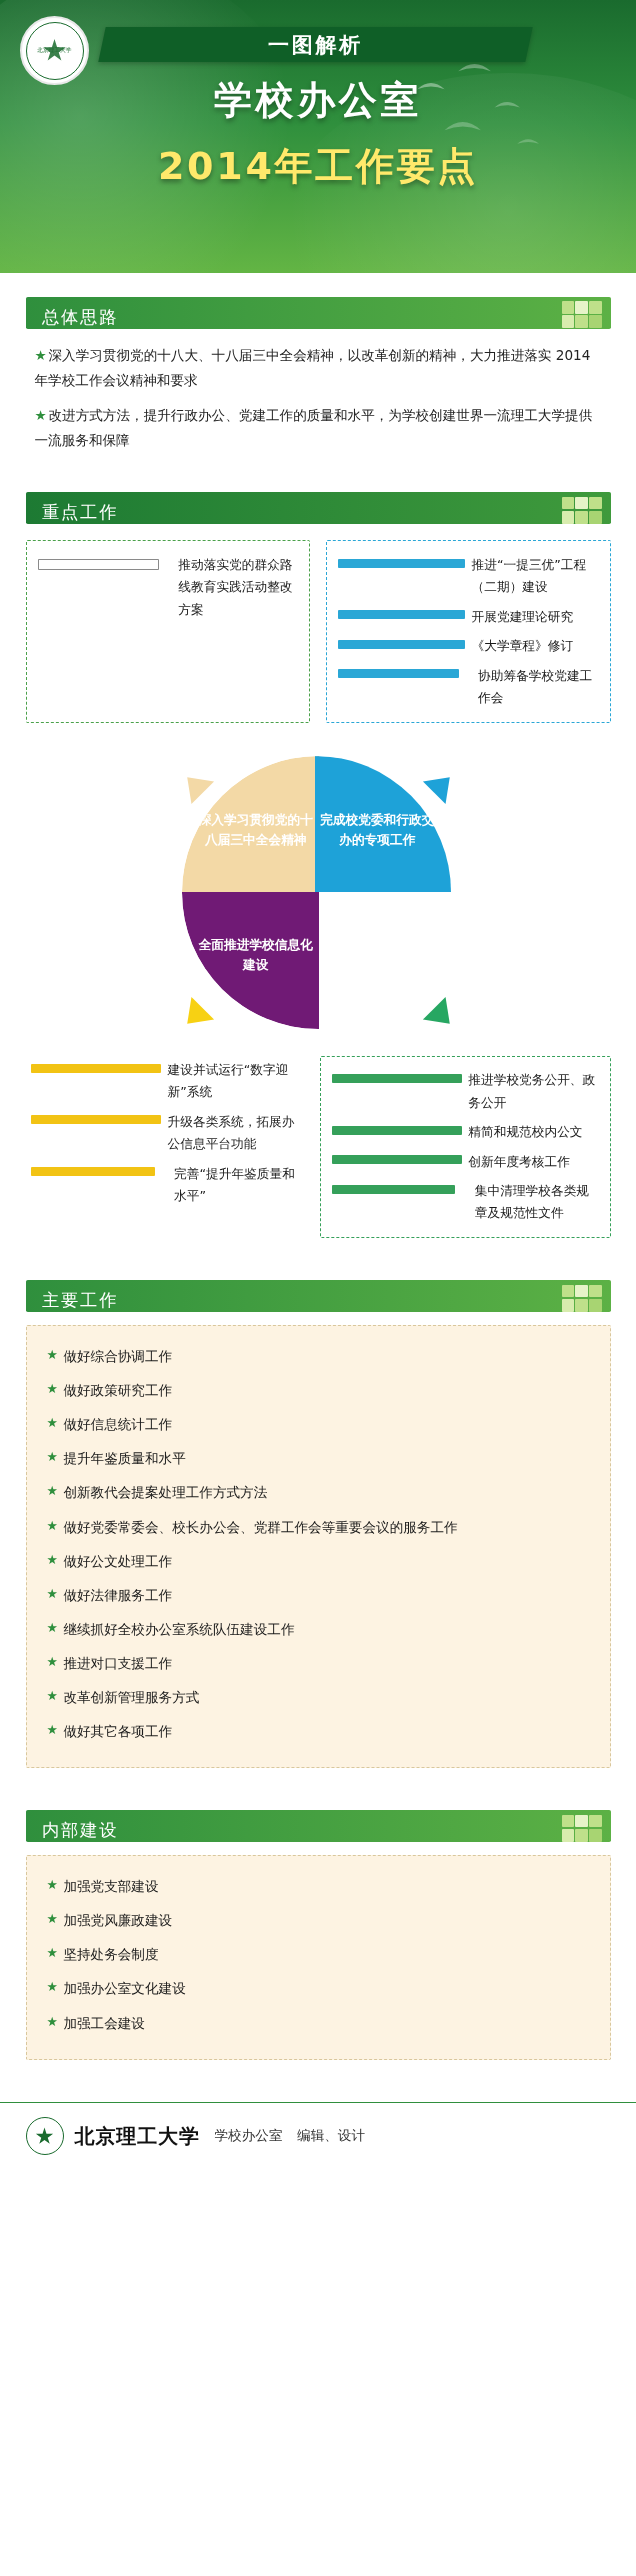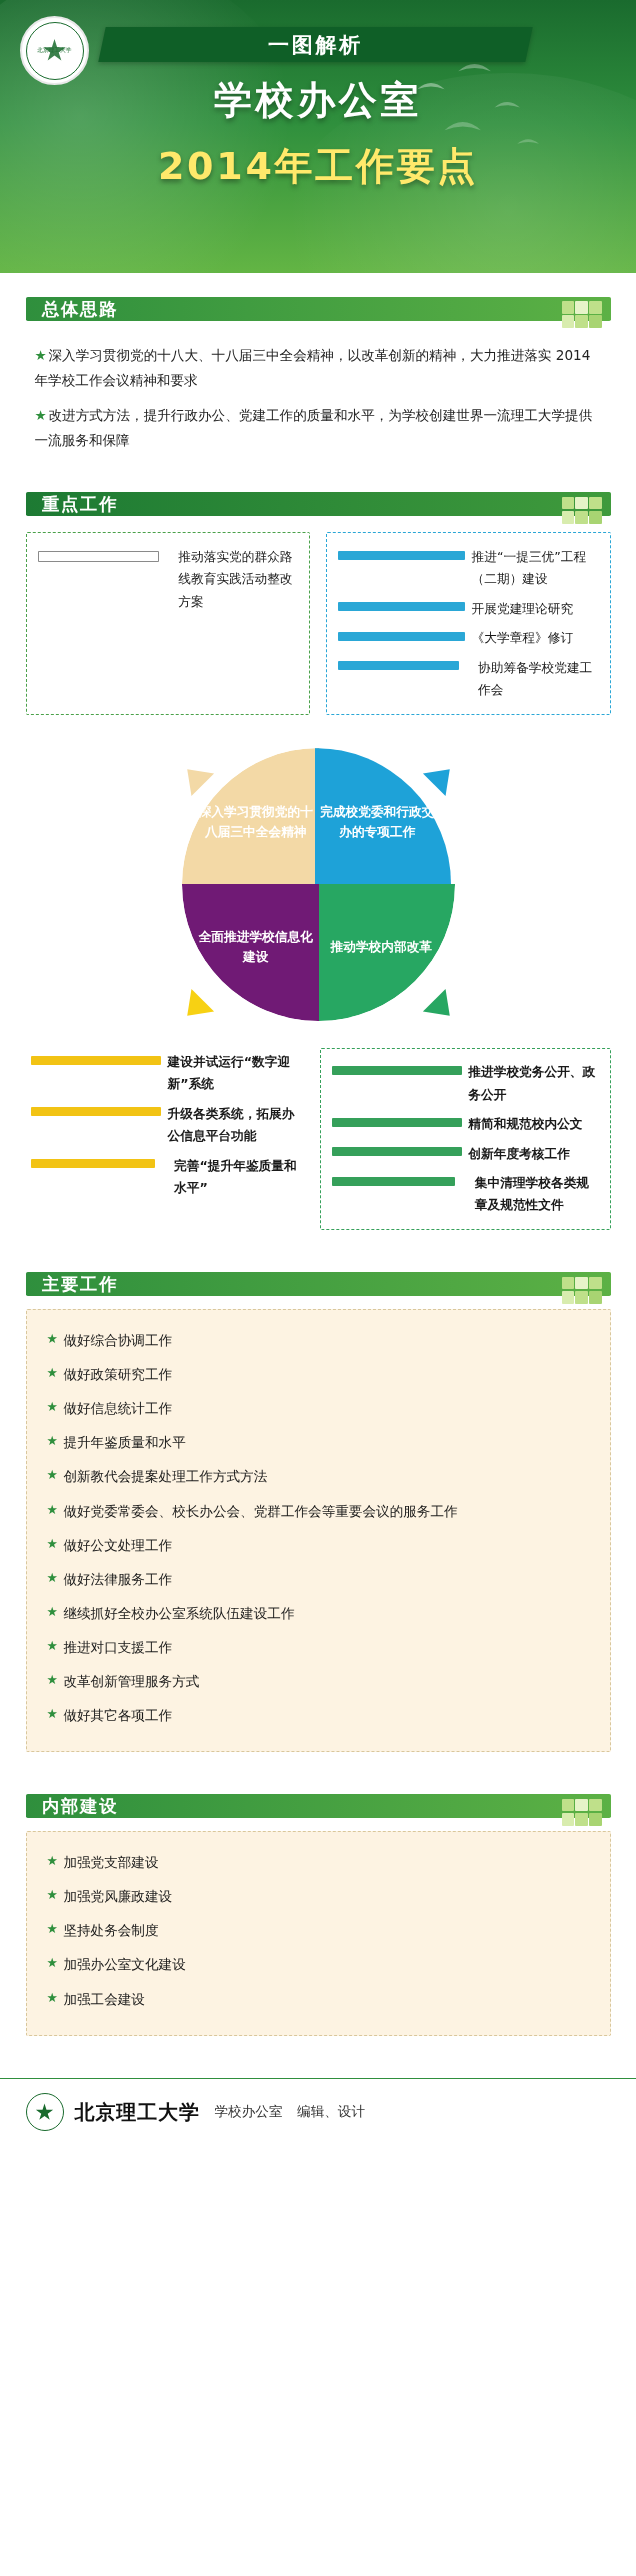--- a/index.html
+++ b/index.html
@@ -107,41 +107,41 @@
   .hdr-birds{
     position:absolute;right:64px;top:53px;width:164px;height:109px;opacity:.55;z-index:1;
   }
   
   .sec{
     margin:0 25.5px;
     position:relative;
   }
   .bar{
     position:relative;
-    height:24px;
+    height:32px;
     background:linear-gradient(90deg,#2f8f3d 0%,#5cb145 100%);
     display:flex;align-items:flex-end;
     padding-left:16.4px;
-    color:#fff;font-size:17.3px;font-weight:bold;letter-spacing:1.8px;
+    color:#fff;font-size:17.3px;font-weight:normal;letter-spacing:1.8px;
     border-radius:1.8px;
   }
   .bar.dark{background:linear-gradient(90deg,#1d7a33 0%,#3f9a3c 100%);}
   .bar .sq{
     position:absolute;right:9px;top:4.5px;
     width:40px;height:27px;
     display:grid;grid-template-columns:repeat(3,1fr);grid-template-rows:repeat(2,1fr);gap:1.8px;
   }
   .bar .sq i{background:#bfe08a;display:block;border-radius:0.9px;}
   .bar .sq i:nth-child(2){background:#e6f3c8;}
   .bar .sq i:nth-child(4){background:#d8ecae;}
   .bar .sq i:nth-child(6){background:#a8d472;}
   
   .block-text{
     padding:14.5px 9px 5.5px 9px;
-    font-size:13.6px;line-height:1.8;color:#222;margin-top:8px;
+    font-size:13.6px;line-height:1.8;color:#222;
   }
   .star-line{
     margin-bottom:11px;
     text-indent:0;
     padding-left:0;
   }
   .star{color:#2f8f3d;font-weight:bold;margin-right:1.8px;}
   
   .cols{
     display:flex;gap:16.4px;
@@ -175,21 +175,21 @@
     margin:23.6px 0 9px 0;
   }
   .wheel{
     position:absolute;left:50%;top:9px;
     width:273px;height:273px;margin-left:-136px;
     border-radius:50%;
     overflow:hidden;
   }
   .quad{
     position:absolute;width:50%;height:50%;
-    display:flex;align-items:center;justify-content:center;
+    display:flex;align-items:center;justify-content:flex-end;
     text-align:center;
     color:#ffffff;font-size:12.7px;font-weight:bold;line-height:1.6;
     box-sizing:border-box;
     padding:9px;
   }
   .q-tl{left:0;top:0;background:#f3d9a6;color:#ffffff;border-radius:136px 0 0 0;}
   .q-tr{right:4px;top:0;background:#1ea2d8;border-radius:0 136px 0 0;}
   .q-bl{left:0;bottom:0;background:#701a75;border-radius:0 0 0 136px;}
   .q-br{right:0;bottom:0;background:#27a762;border-radius:0 0 136px 0;}
   .q-tl .qt{transform:translate(5.5px,5.5px);}
@@ -197,21 +197,21 @@
   .q-bl .qt{transform:translate(5.5px,-5.5px);}
   .q-br .qt{transform:translate(-5.5px,-5.5px);}
   .arrow{
     position:absolute;width:0;height:0;
   }
   .ar1{left:153px;top:27px;border-left:16.4px solid transparent;border-right:16.4px solid transparent;border-bottom:22px solid #f3d9a6;transform:rotate(-45deg);}
   .ar2{right:153px;top:27px;border-left:16.4px solid transparent;border-right:16.4px solid transparent;border-bottom:22px solid #1ea2d8;transform:rotate(45deg);}
   .ar3{left:153px;bottom:20px;border-left:16.4px solid transparent;border-right:16.4px solid transparent;border-top:22px solid #f7d113;transform:rotate(45deg);}
   .ar4{right:153px;bottom:20px;border-left:16.4px solid transparent;border-right:16.4px solid transparent;border-top:22px solid #27a762;transform:rotate(-45deg);}
   
-  .cols2{display:flex;gap:16.4px;margin-top:5.5px;font-weight:bold;}
+  .cols2{display:flex;gap:16.4px;margin-top:5.5px;}
   .plain{
     flex:1;font-size:12.7px;line-height:1.75;padding:3.6px 5.5px;
   }
   
   .cream{
     background:#fdf3e2;
     border:0.9px dashed #d9c79c;
     padding:16.4px 20px;
     margin-top:12.7px;
     font-size:13.6px;line-height:2.1;
@@ -346,23 +346,20 @@
       <div class="wheel">
         <div class="quad q-tl">
             <span class="qt">深入学习贯彻党的十八届三中全会精神</span>
           </div>
         <div class="quad q-tr">
             <span class="qt">完成校党委和行政交办的专项工作</span>
           </div>
         <div class="quad q-bl">
             <span class="qt">全面推进学校信息化建设</span>
           </div>
-        <div class="quad q-br">
-            <span class="qt">推动学校内部改革</span>
-          </div>
       </div>
     </div>
 
     <div class="cols2">
       <div class="plain">
         <div class="li">
             <span class="bullet b-yellow"></span>
             <span>建设并试运行“数字迎新”系统</span>
           </div>
         <div class="li">

